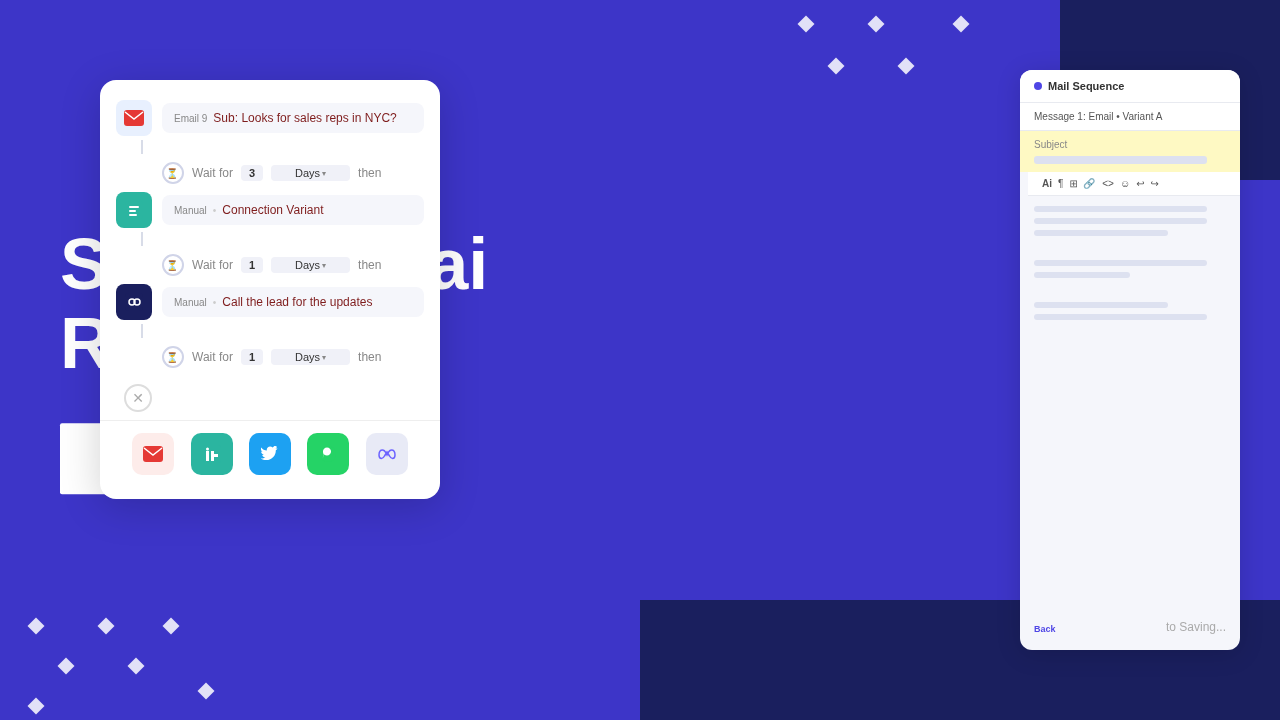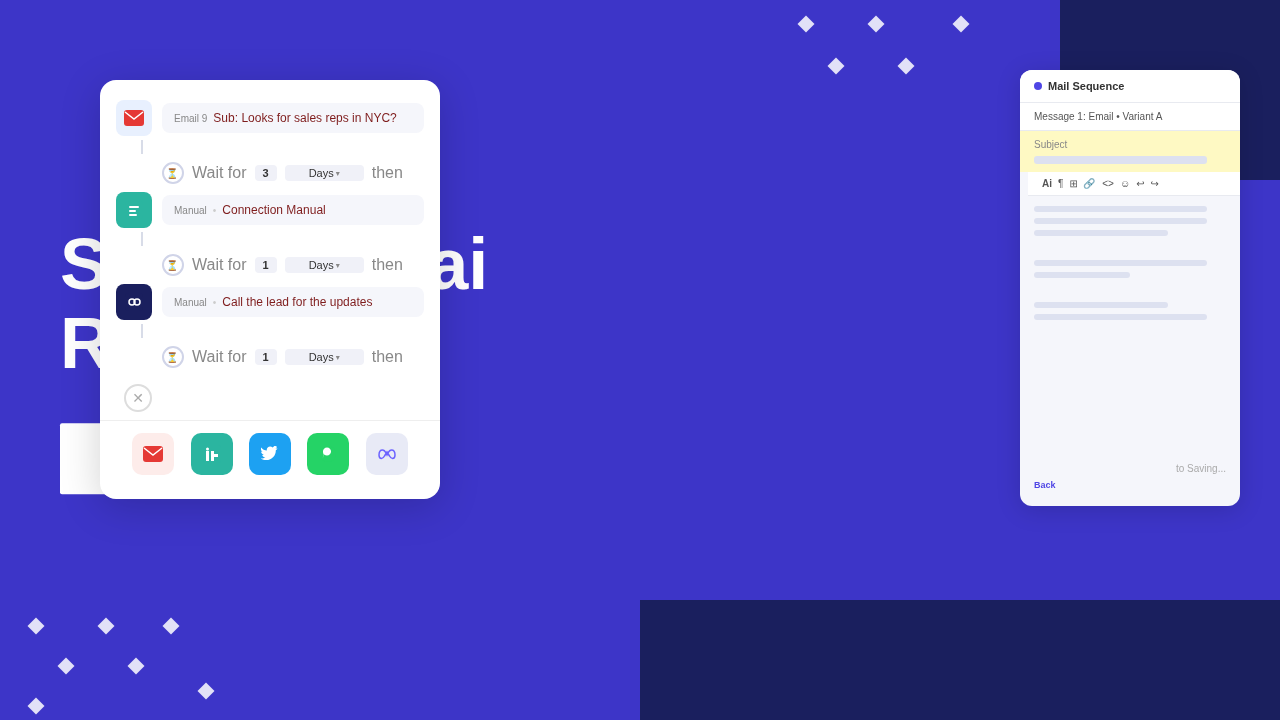--- a/index.html
+++ b/index.html
@@ -78,21 +78,21 @@
       height: 120px;
       background: #1a1f5e;
     }
 
     
     .mail-sequence-panel {
       position: absolute;
       right: 40px;
       top: 70px;
       width: 220px;
-      height: 436px;
+      height: 580px;
       background: #f5f6fb;
       border-radius: 12px;
       box-shadow: 0 4px 24px rgba(0,0,0,0.15);
       overflow: hidden;
     }
 
     .mail-seq-header {
       background: white;
       padding: 10px 14px;
       border-bottom: 1px solid #e8eaf0;
@@ -148,23 +148,23 @@
       border-radius: 3px;
       background: #dde1f0;
     }
 
     .seq-line.long { width: 90%; }
     .seq-line.med { width: 70%; }
     .seq-line.short { width: 50%; }
 
     .mail-seq-saving {
       position: absolute;
-      bottom: 32px;
+      bottom: 16px;
       right: 14px;
-      font-size: 10px;
+      font-size: 12px;
       color: #aaa;
     }
 
     .mail-seq-back {
       position: absolute;
       bottom: 16px;
       left: 14px;
       font-size: 9px;
       color: #4f46e5;
       font-weight: 600;
@@ -275,21 +275,21 @@
       border-radius: 4px;
       padding: 2px 24px;
       font-size: 11px;
       color: #333;
       display: flex;
       align-items: center;
       gap: 2px;
     }
 
     .then-text {
-      font-size: 16px;
+      font-size: 12px;
       color: #888;
     }
 
     
     .add-step-row {
       display: flex;
       align-items: center;
       gap: 10px;
       padding: 8px 0 8px 8px;
     }
@@ -438,21 +438,21 @@
       <svg width="18" height="18" viewBox="0 0 18 18" fill="none">
         <rect width="18" height="18" rx="4" fill="#2bb5a0"></rect>
         <rect x="4" y="5" width="10" height="2" rx="1" fill="white"></rect>
         <rect x="4" y="9" width="7" height="2" rx="1" fill="white"></rect>
         <rect x="4" y="13" width="8" height="2" rx="1" fill="white"></rect>
       </svg>
     </div>
     <div class="step-label-box">
       <span class="label-tag">Manual</span>
       <span style="color:#ccc;font-size:10px;">•</span>
-      <span class="label-text">Connection Manual</span>
+      <span class="label-text">Connection Variant</span>
     </div>
   </div>
 
   <div class="connector-line"></div>
 
   <div class="wait-row">
     <div class="wait-icon">⏳</div>
     <span class="then-text">Wait for</span>
     <div class="wait-num-box">1</div>
     <div class="wait-days-box">

